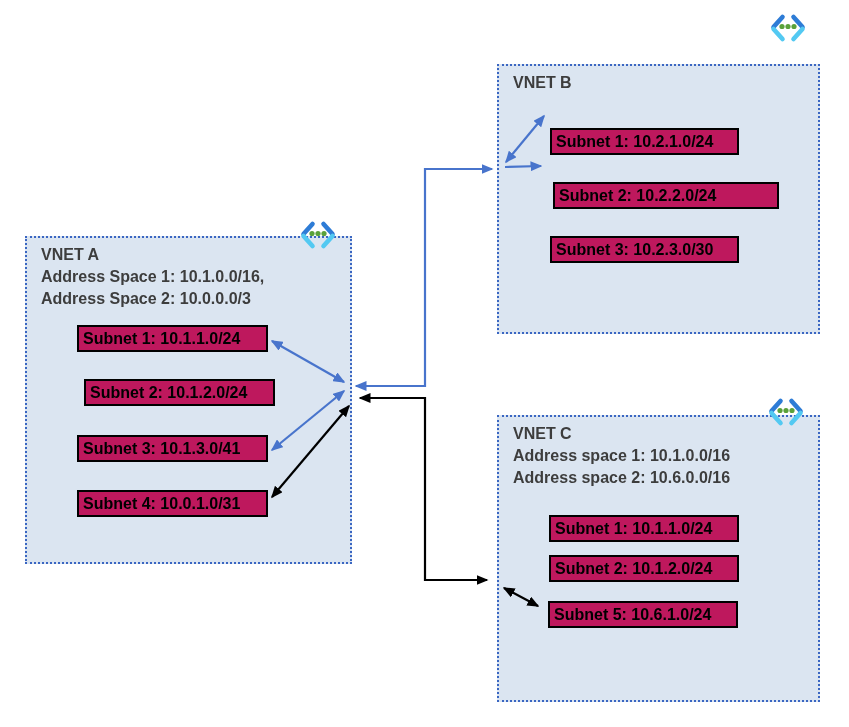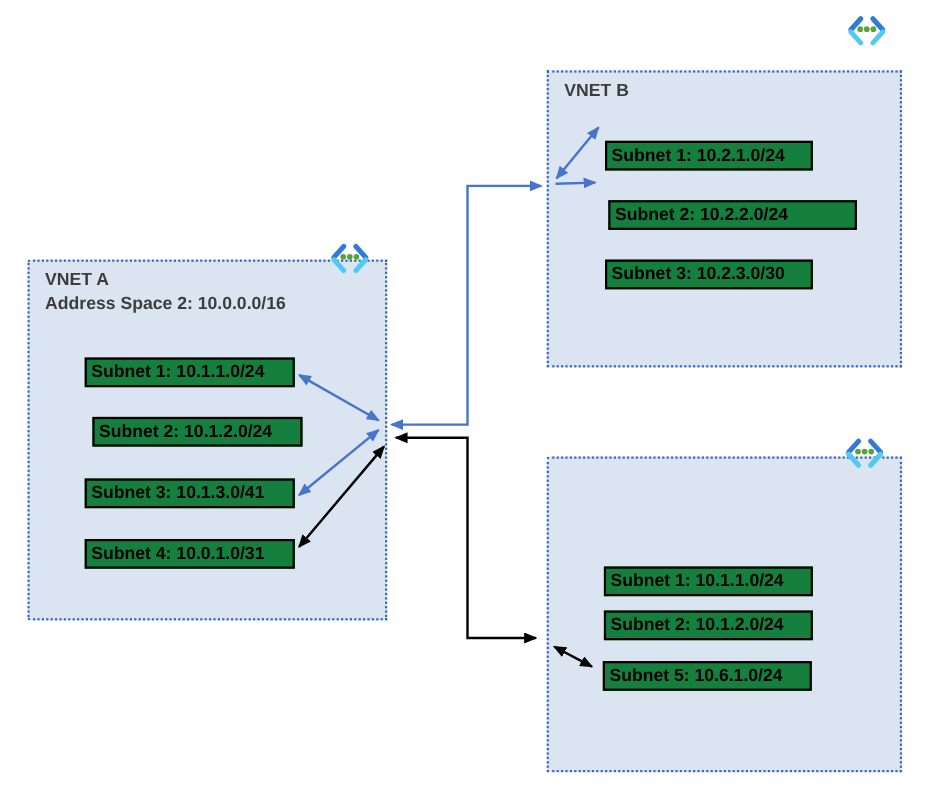--- a/index.html
+++ b/index.html
@@ -20,21 +20,21 @@
     position:absolute;
     left:14px;top:6px;
     color:#3d3d3d;
     font-weight:bold;
     font-size:16px;
     line-height:22px;
     white-space:nowrap;
   }
   .subnet{
     position:absolute;
-    background:#15803d;
+    background:#be185d;
     border:2px solid #000000;
     box-sizing:border-box;
     height:27px;
     font-weight:bold;
     font-size:16px;
     line-height:23px;
     color:#000000;
     padding-left:4px;
     white-space:nowrap;
   }
@@ -49,38 +49,44 @@
   }
 </style>
 </head>
 <body>
 
 <div id="stage">
 
   <div class="vnet" style="left:25px;top:236px;width:327px;height:328px;">
     <div class="vnet-header">
       <div>VNET A</div>
-      <div>Address Space 2: 10.0.0.0/16</div>
+      <div>Address Space 1: 10.1.0.0/16,</div>
+      <div>Address Space 2: 10.0.0.0/3</div>
     </div>
     <div class="subnet" style="left:50px;top:87px;width:191px;">Subnet 1: 10.1.1.0/24</div>
     <div class="subnet" style="left:57px;top:141px;width:191px;">Subnet 2: 10.1.2.0/24</div>
     <div class="subnet" style="left:50px;top:197px;width:191px;">Subnet 3: 10.1.3.0/41</div>
     <div class="subnet" style="left:50px;top:252px;width:191px;">Subnet 4: 10.0.1.0/31</div>
   </div>
 
   <div class="vnet" style="left:497px;top:33px;width:323px;height:270px;margin-top:31px;">
     <div class="vnet-header">
       <div>VNET B</div>
     </div>
     <div class="subnet" style="left:51px;top:62px;width:189px;">Subnet 1: 10.2.1.0/24</div>
     <div class="subnet" style="left:54px;top:116px;width:226px;">Subnet 2: 10.2.2.0/24</div>
     <div class="subnet" style="left:51px;top:170px;width:189px;">Subnet 3: 10.2.3.0/30</div>
   </div>
 
   <div class="vnet" style="left:497px;top:415px;width:323px;height:287px;">
+    <div class="vnet-header">
+      <div>VNET C</div>
+      <div>Address space 1: 10.1.0.0/16</div>
+      <div>Address space 2: 10.6.0.0/16</div>
+    </div>
     <div class="subnet" style="left:50px;top:98px;width:190px;">Subnet 1: 10.1.1.0/24</div>
     <div class="subnet" style="left:50px;top:138px;width:190px;">Subnet 2: 10.1.2.0/24</div>
     <div class="subnet" style="left:49px;top:184px;width:190px;">Subnet 5: 10.6.1.0/24</div>
   </div>
 
   <svg class="vnet-icon" style="left:299px;top:220px;" viewBox="0 0 38 30">
     <line x1="13.5" y1="4" x2="4.5" y2="14" stroke="#2e7cd6" stroke-width="4.6" stroke-linecap="round"></line>
     <line x1="4.5" y1="16" x2="13.5" y2="26" stroke="#53c9f2" stroke-width="4.6" stroke-linecap="round"></line>
     <line x1="24.5" y1="4" x2="33.5" y2="14" stroke="#2e7cd6" stroke-width="4.6" stroke-linecap="round"></line>
     <line x1="33.5" y1="16" x2="24.5" y2="26" stroke="#53c9f2" stroke-width="4.6" stroke-linecap="round"></line>

